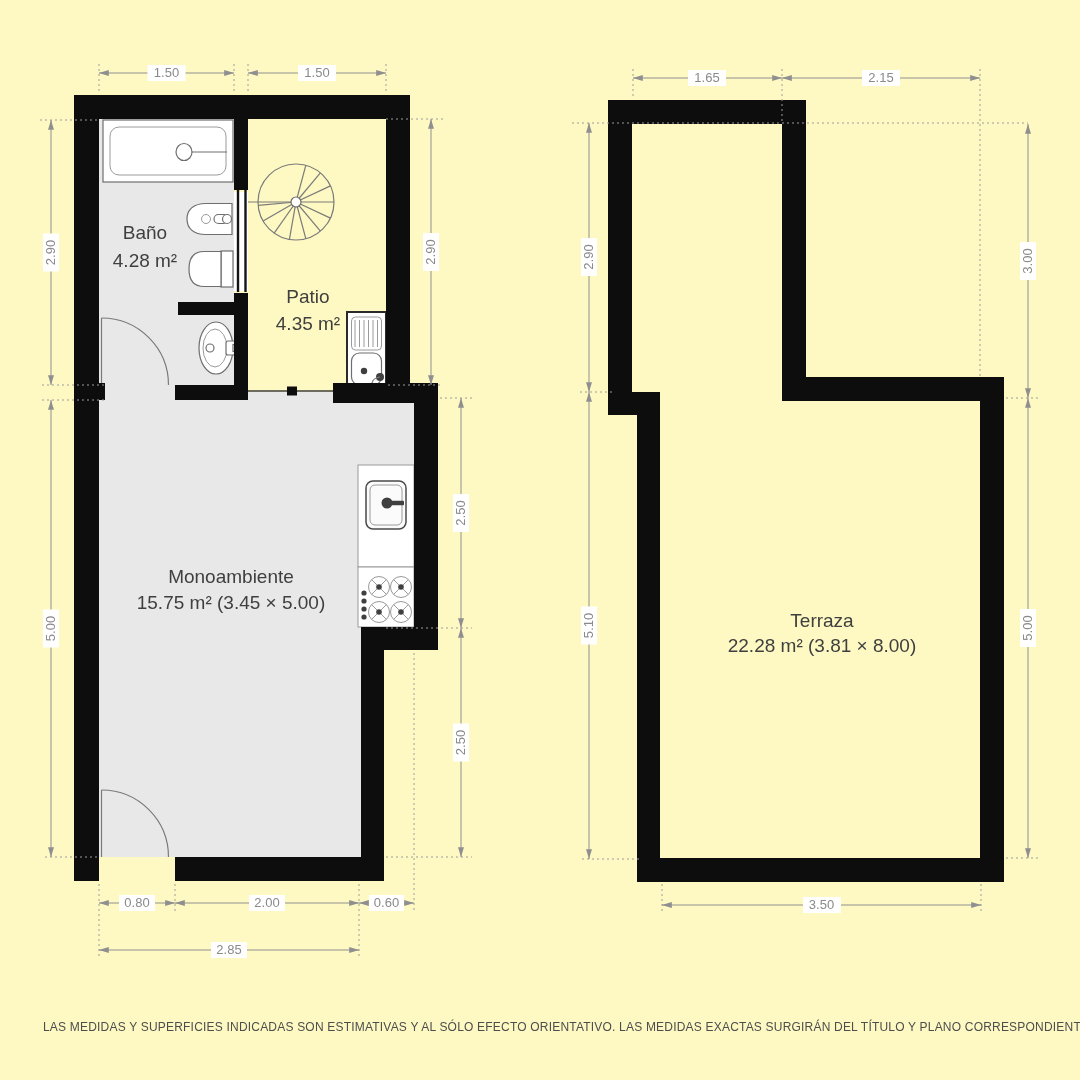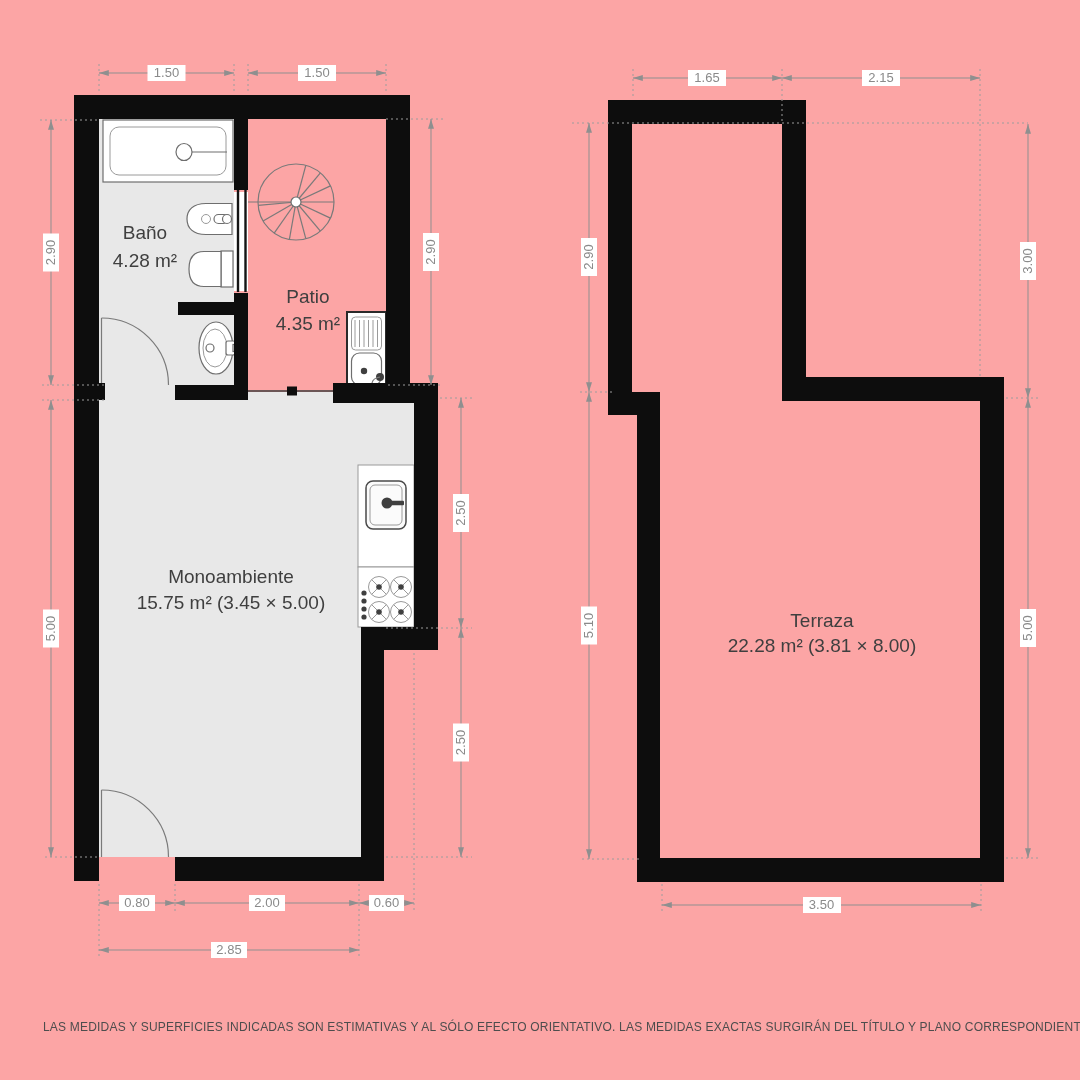--- a/index.html
+++ b/index.html
@@ -1,16 +1,16 @@
 <!DOCTYPE html>
 <html><head>
 <meta charset="utf-8">
 <style>
   html,body{margin:0;padding:0;background:#ffffff;}
-  .canvas{width:1080px;height:1080px;position:relative;background:#fca5a5;font-family:"Liberation Sans",sans-serif;}
+  .canvas{width:1080px;height:1080px;position:relative;background:#fef9c3;font-family:"Liberation Sans",sans-serif;}
   svg{display:block;}
   .wall{fill:#0d0d0d;stroke:none;}
   .floor{fill:#e8e8e8;}
   .fx{stroke:#6e6e6e;fill:#ffffff;stroke-width:1.2;}
   .fx-thin{stroke:#9a9a9a;fill:none;stroke-width:1;}
   .fx-dark{fill:#3f3f3f;stroke:none;}
   .dim{stroke:#8f8f8f;stroke-width:1;fill:none;}
   .ext{stroke:#9c9c9c;stroke-width:1;fill:none;stroke-dasharray:2 3;}
   .dimtxt{font-size:13px;fill:#8a8a8a;}
   .lblbox{fill:#ffffff;}

